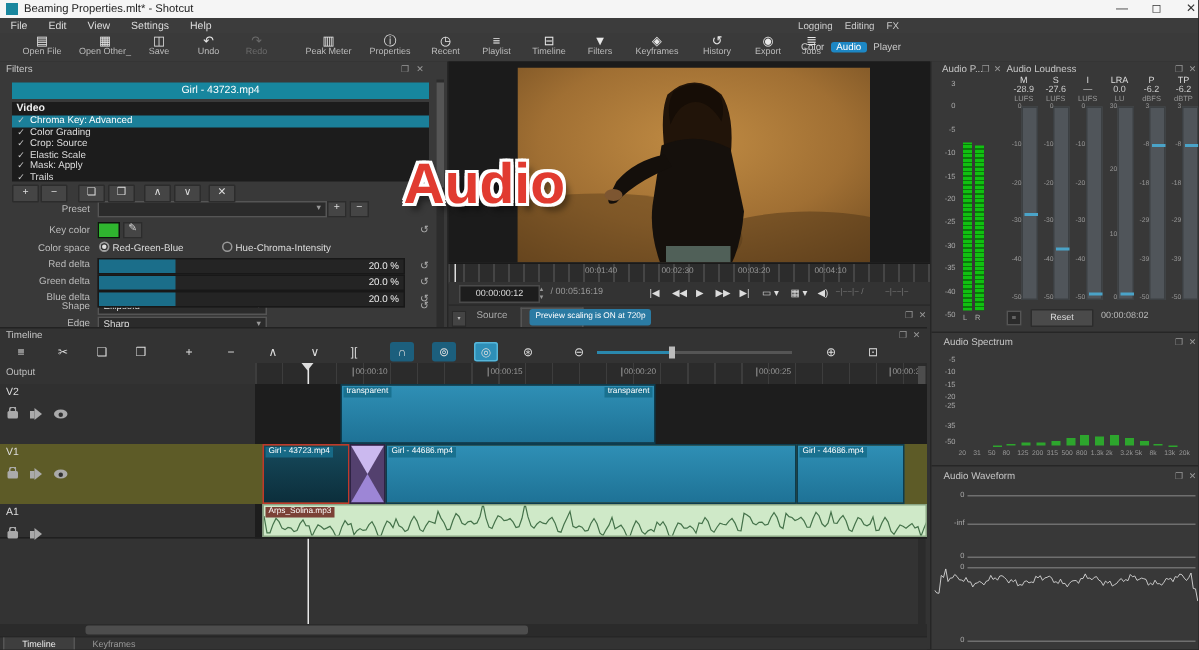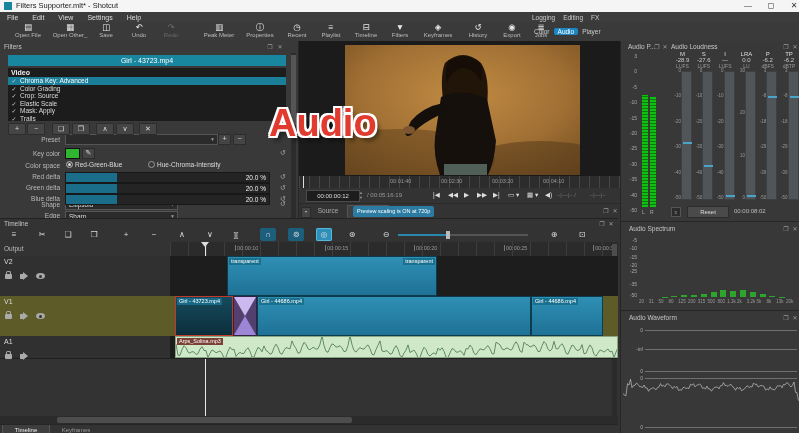--- a/index.html
+++ b/index.html
@@ -146,21 +146,21 @@
   #overlay-text{left:269px;top:100px;font-size:38px;font-weight:bold;line-height:46px;color:#e13b30;z-index:50;
     text-shadow:-2px -2px 0 #fff,2px -2px 0 #fff,-2px 2px 0 #fff,2px 2px 0 #fff,0 -2px 0 #fff,0 2px 0 #fff,-2px 0 0 #fff,2px 0 0 #fff,4px 5px 4px rgba(0,0,0,.45);}
 </style>
 </head>
 <body>
 
 <div id="app">
 
   <div id="titlebar" class="abs">
     <div id="titleicon" class="abs"></div>
-    <div id="titletext" class="abs">Filters Supporter.mlt* - Shotcut</div>
+    <div id="titletext" class="abs">Beaming Properties.mlt* - Shotcut</div>
     <div class="winctl abs" style="left:740px">—</div>
     <div class="winctl abs" style="left:763px">◻</div>
     <div class="winctl abs" style="left:786px">✕</div>
   </div>
 
   <div id="menubar" class="abs">
       <div class="menuitem">File</div>
       <div class="menuitem">Edit</div>
       <div class="menuitem">View</div>
       <div class="menuitem">Settings</div>

